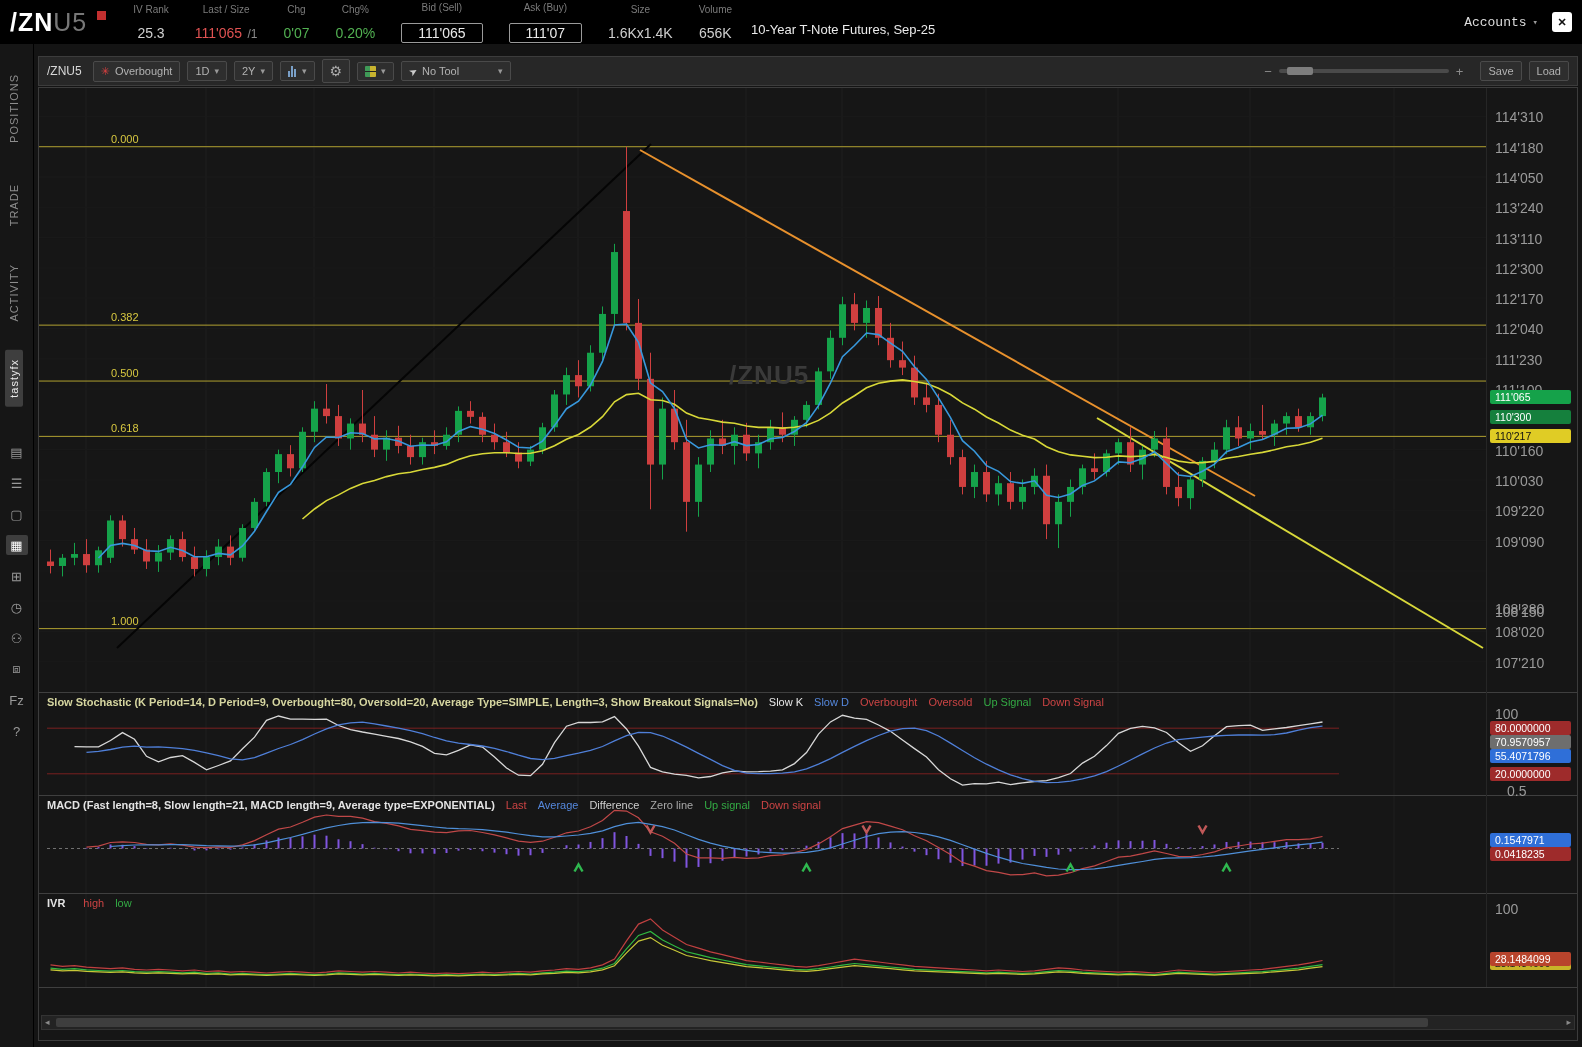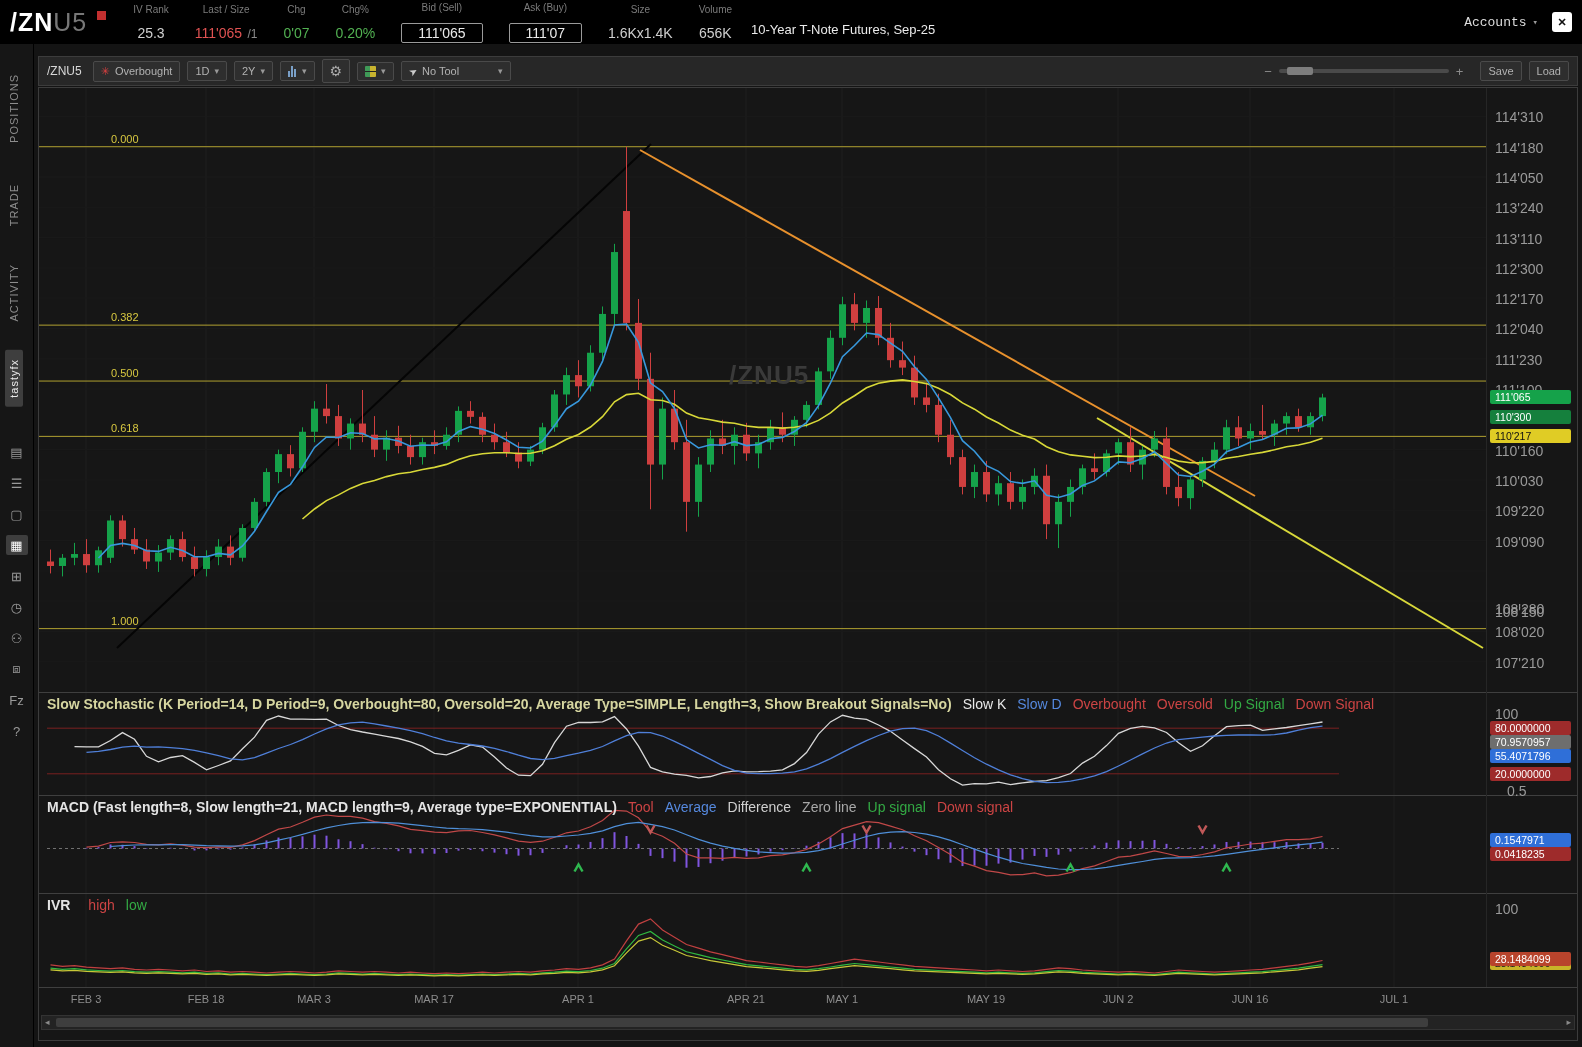--- a/index.html
+++ b/index.html
@@ -58,21 +58,21 @@
   .axbadge{position:absolute;left:3px;right:6px;height:14px;line-height:14px;font-size:10.5px;color:#fff;padding-left:5px;border-radius:2px;white-space:nowrap;}
   .timeaxis{position:absolute;left:0;top:900px;width:1447px;height:23px;}
   .tlabel{position:absolute;top:5px;width:70px;margin-left:-35px;text-align:center;font-size:11px;color:#8d8d8d;white-space:nowrap;}
   .scrollbar{position:absolute;left:2px;right:2px;top:927px;height:15px;background:#232323;border:1px solid #333;box-sizing:border-box;}
   .sthumb{position:absolute;left:14px;top:2px;width:1372px;height:9px;background:#3e3e3e;border-radius:2px;}
   .sarrow{position:absolute;left:3px;top:1px;font-size:9px;color:#8a8a8a;}
   .sarrow.r{left:auto;right:3px;}
   .watermark{position:absolute;left:690px;top:272px;font-size:26px;font-weight:bold;color:#3a3a3a;letter-spacing:1px;}
   #emaLabels{position:absolute;top:5px;left:8px;}
   #emaLabels div{font-size:11px;font-weight:bold;margin-bottom:7px;white-space:nowrap;}
-  .plegend{position:absolute;top:3px;left:8px;display:flex;gap:11px;font-size:14px;white-space:nowrap;align-items:center;}
+  .plegend{position:absolute;top:3px;left:8px;display:flex;gap:11px;font-size:11px;white-space:nowrap;align-items:center;}
   .plegend .ptitle{font-weight:bold;}
   svg text{font-family:"Liberation Sans",sans-serif;}
 </style>
 </head>
 <body>
 
 <div class="app">
 
   <header class="hdr">
     <div class="sym">
@@ -604,21 +604,21 @@
             <path d="M535.5 75.5 L539.5 68.5 L543.5 75.5" stroke="#2fb84f" stroke-width="2.5" fill="none"></path>
             <path d="M763.5 75.5 L767.5 68.5 L771.5 75.5" stroke="#2fb84f" stroke-width="2.5" fill="none"></path>
             <path d="M1027.5 75.5 L1031.5 68.5 L1035.5 75.5" stroke="#2fb84f" stroke-width="2.5" fill="none"></path>
             <path d="M1183.5 75.5 L1187.5 68.5 L1191.5 75.5" stroke="#2fb84f" stroke-width="2.5" fill="none"></path>
             <path d="M607.5 29.5 L611.5 36.5 L615.5 29.5" stroke="#c05858" stroke-width="2.5" fill="none"></path>
             <path d="M823.5 29.5 L827.5 36.5 L831.5 29.5" stroke="#c05858" stroke-width="2.5" fill="none"></path>
             <path d="M1159.5 29.5 L1163.5 36.5 L1167.5 29.5" stroke="#c05858" stroke-width="2.5" fill="none"></path>
           </svg>
         <div class="plegend" id="legMacd">
             <span class="ptitle" style="color: rgb(228, 228, 228);">MACD (Fast length=8, Slow length=21, MACD length=9, Average type=EXPONENTIAL)</span>
-            <span style="color: rgb(204, 68, 68);">Tool</span>
+            <span style="color: rgb(204, 68, 68);">Last</span>
             <span style="color: rgb(85, 136, 221);">Average</span>
             <span style="color: rgb(207, 207, 207);">Difference</span>
             <span style="color: rgb(168, 168, 168);">Zero line</span>
             <span style="color: rgb(51, 170, 68);">Up signal</span>
             <span style="color: rgb(204, 68, 68);">Down signal</span>
           </div>
       </div>
       <div class="hsep" style="top:805px"></div>
       <div class="pane pane-ivr">
         <svg id="svgIvr" width="1447" height="93">
@@ -671,33 +671,20 @@
           <div class="axbadge" style="top: 647.2px; background: rgb(110, 110, 110); color: rgb(255, 255, 255);">70.9570957</div>
           <div class="axbadge" style="top: 661.2px; background: rgb(47, 111, 216); color: rgb(255, 255, 255);">55.4071796</div>
           <div class="axbadge" style="top: 678.8px; background: rgb(158, 43, 43); color: rgb(255, 255, 255);">20.0000000</div>
           <div class="axlab" style="top: 695px; padding-left: 12px;">0.5</div>
           <div class="axbadge" style="top: 744.808px; background: rgb(47, 111, 216); color: rgb(255, 255, 255);">0.1547971</div>
           <div class="axbadge" style="top: 758.808px; background: rgb(158, 43, 43); color: rgb(255, 255, 255);">0.0418235</div>
           <div class="axlab" style="top: 813px;">100</div>
           <div class="axbadge" style="top: 868.115px; background: rgb(200, 180, 40); color: rgb(34, 34, 34);">28.1484099</div>
           <div class="axbadge" style="top: 863.735px; background: rgb(184, 68, 44); color: rgb(255, 255, 255);">28.1484099</div>
         </div>
-      <div class="timeaxis" id="timeAxis">
-          <div class="tlabel" style="left: 47px;">FEB 3</div>
-          <div class="tlabel" style="left: 167px;">FEB 18</div>
-          <div class="tlabel" style="left: 275px;">MAR 3</div>
-          <div class="tlabel" style="left: 395px;">MAR 17</div>
-          <div class="tlabel" style="left: 539px;">APR 1</div>
-          <div class="tlabel" style="left: 707px;">APR 21</div>
-          <div class="tlabel" style="left: 803px;">MAY 1</div>
-          <div class="tlabel" style="left: 947px;">MAY 19</div>
-          <div class="tlabel" style="left: 1079px;">JUN 2</div>
-          <div class="tlabel" style="left: 1211px;">JUN 16</div>
-          <div class="tlabel" style="left: 1355px;">JUL 1</div>
-        </div>
       <div class="scrollbar">
         <span class="sarrow">◂</span>
         <div class="sthumb"></div>
         <span class="sarrow r">▸</span>
       </div>
     </div>
   </main>
 </div>
 
 </body></html>

